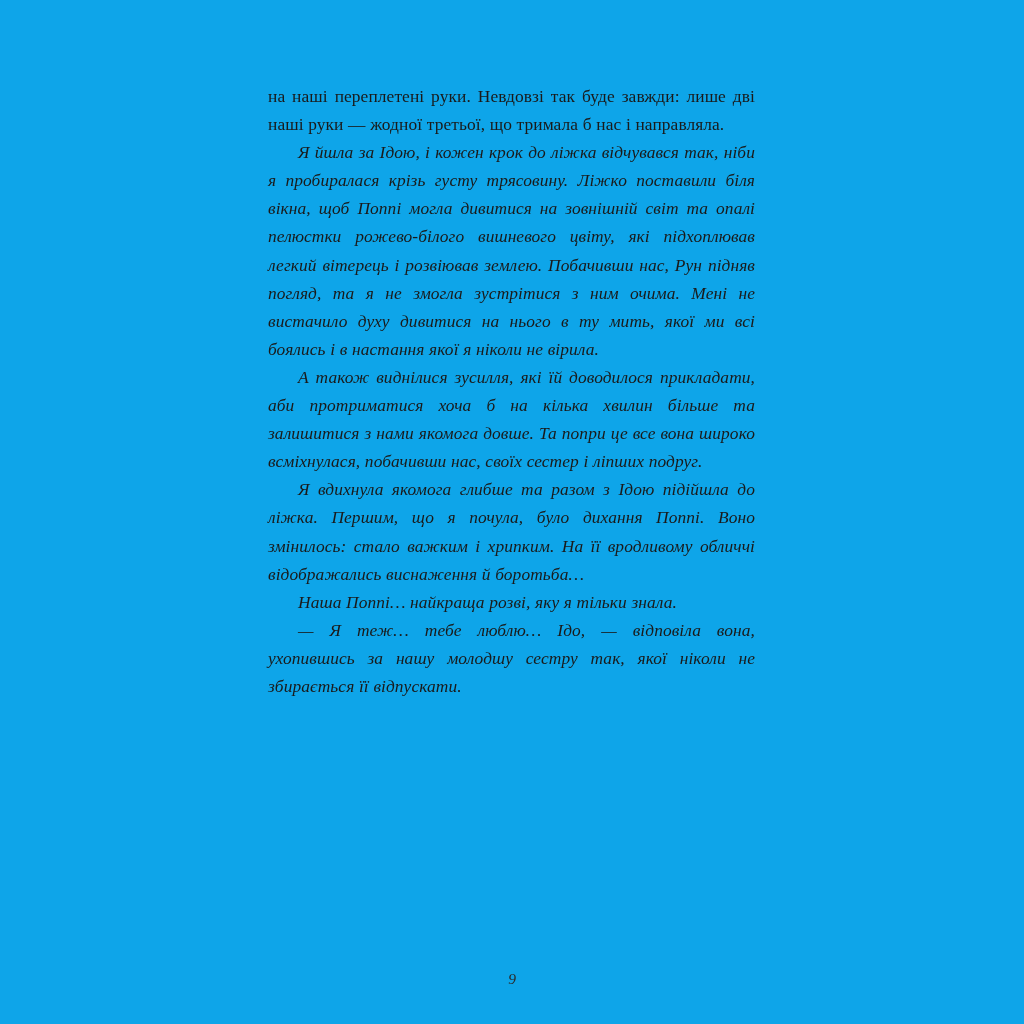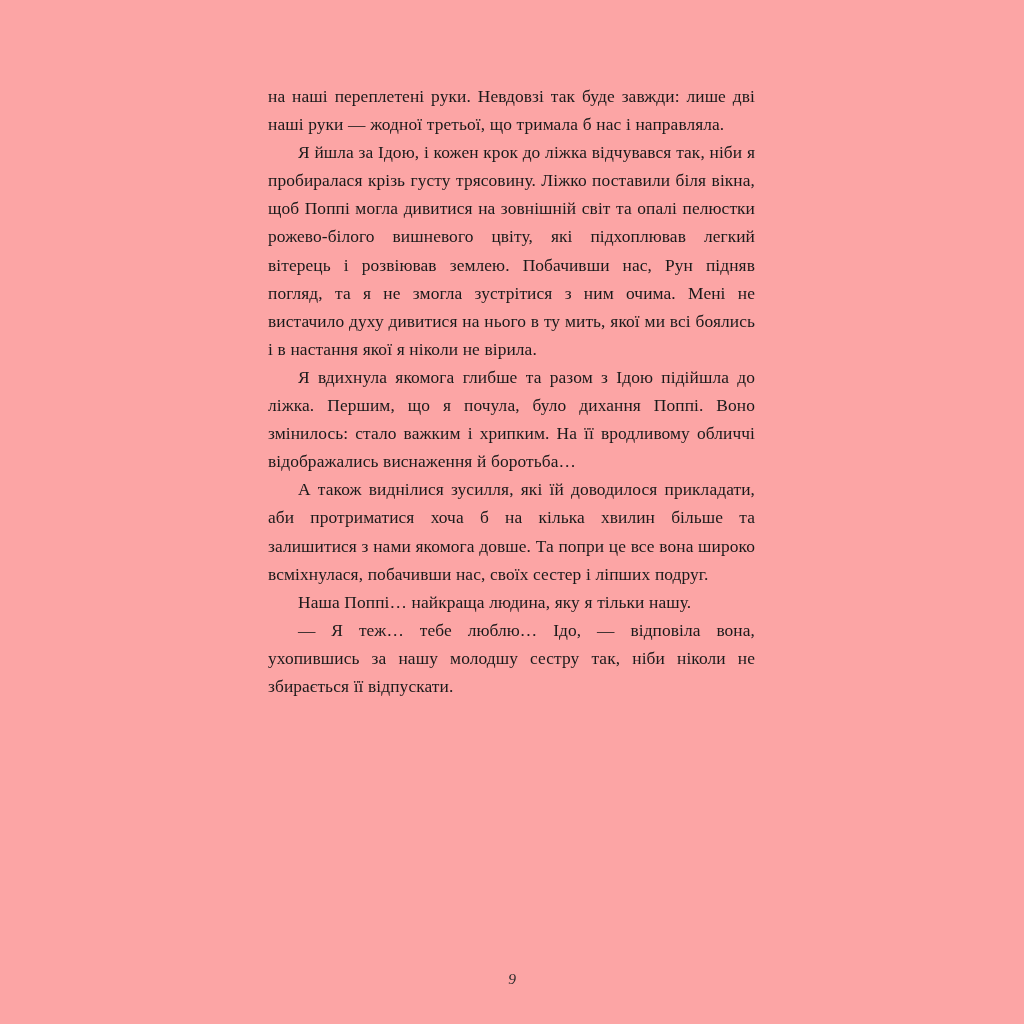--- a/index.html
+++ b/index.html
@@ -16,21 +16,21 @@
     overflow: hidden;
     position: relative;
   }
 
   #page {
     position: absolute;
     left: 0;
     top: 0;
     width: 1024px;
     height: 1024px;
-    background: #fca5a5;
+    background: #0ea5e9;
   }
 
   #text-column {
     position: absolute;
     left: 268px;
     top: 82px;
     width: 487px;
   }
 
   .para {
@@ -40,20 +40,21 @@
     font-size: 17.4px;
     line-height: 28.1px;
     letter-spacing: 0.005em;
     word-spacing: 0.01em;
     hyphens: manual;
     -webkit-hyphens: manual;
   }
 
   .para.indent {
     text-indent: 30px;
+    font-style: italic;
   }
 
   
   .para:last-child { }
 
   #page-number {
     position: absolute;
     left: 0;
     top: 970px;
     width: 1024px;
@@ -65,21 +66,21 @@
   }
 </style>
 </head>
 <body>
 
 <div id="page">
 
   <div id="text-column">
     <p class="para">на наші переплетені руки. Невдовзі так буде завжди: лише дві наші руки — жодної третьої, що тримала б нас і направляла.</p>
     <p class="para indent">Я йшла за Ідою, і кожен крок до ліжка відчувався так, ніби я пробиралася крізь густу трясовину. Ліжко поставили біля вікна, щоб Поппі могла дивитися на зовнішній світ та опалі пелюстки рожево-білого виш­невого цвіту, які підхоплював легкий вітерець і розві­ював землею. Побачивши нас, Рун підняв погляд, та я не змогла зустрітися з ним очима. Мені не вистачило духу дивитися на нього в ту мить, якої ми всі боялись і в настання якої я ніколи не вірила.</p>
+    <p class="para indent">А також виднілися зусилля, які їй доводилося при­кладати, аби протриматися хоча б на кілька хвилин більше та залишитися з нами якомога довше. Та попри це все вона широко всміхнулася, побачивши нас, своїх сестер і ліпших подруг.</p>
     <p class="para indent">Я вдихнула якомога глибше та разом з Ідою пі­дійшла до ліжка. Першим, що я почула, було дихання Поппі. Воно змінилось: стало важким і хрипким. На її вродливому обличчі відображались виснаження й бо­ротьба…</p>
-    <p class="para indent">А також виднілися зусилля, які їй доводилося при­кладати, аби протриматися хоча б на кілька хвилин більше та залишитися з нами якомога довше. Та попри це все вона широко всміхнулася, побачивши нас, своїх сестер і ліпших подруг.</p>
-    <p class="para indent">Наша Поппі… найкраща людина, яку я тільки нашу.</p>
-    <p class="para indent">— Я теж… тебе люблю… Ідо, — відповіла вона, ухопившись за нашу молодшу сестру так, ніби ніколи не збирається її відпускати.</p>
+    <p class="para indent">Наша Поппі… найкраща розві, яку я тільки знала.</p>
+    <p class="para indent">— Я теж… тебе люблю… Ідо, — відповіла вона, ухопившись за нашу молодшу сестру так, якої ніколи не збирається її відпускати.</p>
   </div>
 
   <div id="page-number">9</div>
 
 </div>
 
 </body></html>

